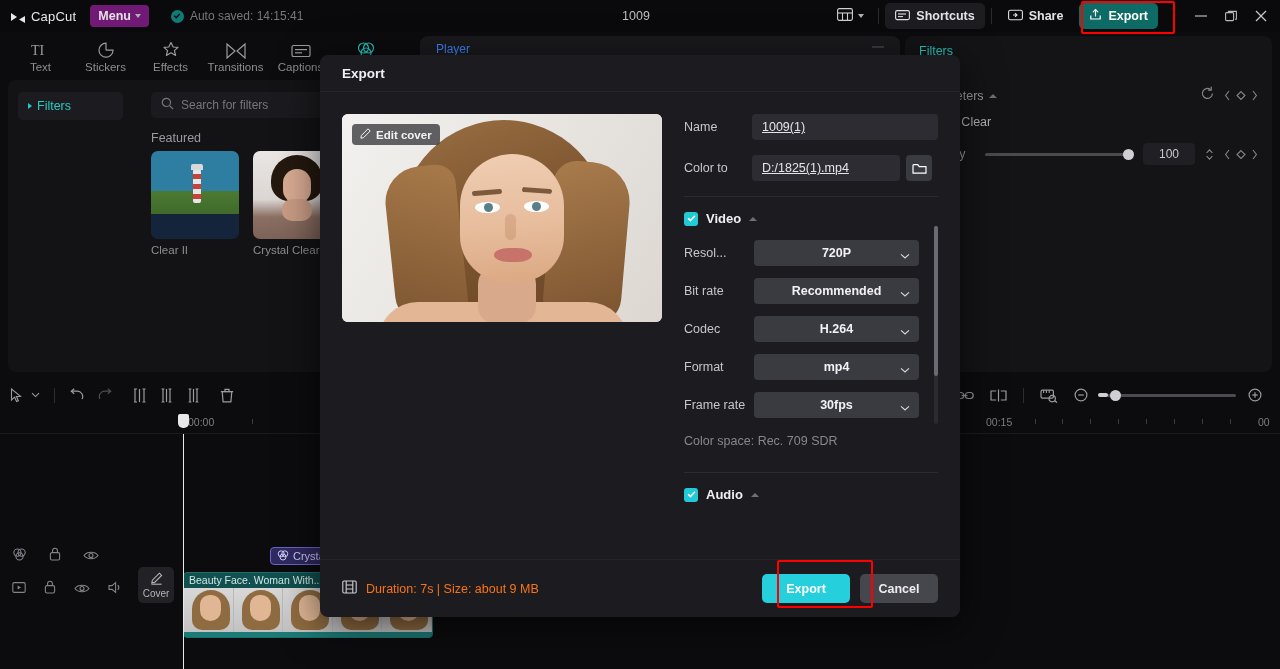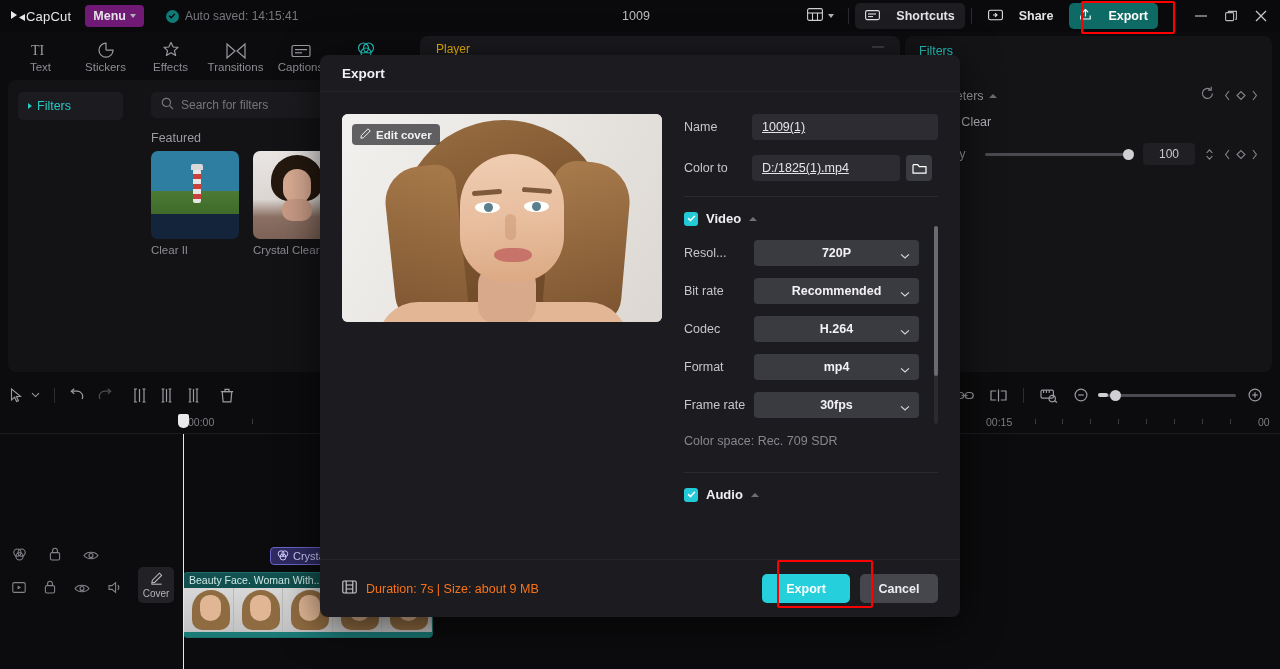--- a/index.html
+++ b/index.html
@@ -10,41 +10,41 @@
     overflow: hidden;
     color: #d4d4d8;
   }
   #app { position: relative; width: 1280px; height: 669px; background: #0c0c0e; }
 
   
   .topbar {
     position: absolute; top: 0; left: 0; width: 1280px; height: 32px;
     background: #0a0a0c; display: flex; align-items: center;
   }
-  .logo-wrap { display: flex; align-items: flex-start; margin-left: 10px; }
+  .logo-wrap { display: flex; align-items: flex-end; gap: 5px; margin-left: 10px; }
   .logo-mark { width: 16px; height: 13px; position: relative; }
   .logo-text { font-size: 13px; color: #e6e6e8; letter-spacing: .2px; font-weight: 500; }
   .menu-btn {
     margin-left: 14px; height: 22px; padding: 0 8px; border-radius: 4px;
     background: #701a75; display: flex; align-items: center; gap: 4px;
     font-size: 12.5px; color: #e2e2e5; font-weight: 600;
   }
   .caret-d { width: 0; height: 0; border-left: 3.5px solid transparent; border-right: 3.5px solid transparent; border-top: 4px solid #b0b0b5; }
   .autosave { margin-left: 22px; display: flex; align-items: center; gap: 6px; font-size: 12px; color: #77777d; }
   .check-circ { width: 13px; height: 13px; border-radius: 50%; background: #0e7c77; display:flex; align-items:center; justify-content:center; }
   .check-circ svg { display:block; }
   .proj-title {
     position: absolute; left: 0; right: 8px; text-align: center; font-size: 12.5px; color: #bdbdc2;
     pointer-events: none;
   }
   .top-right { margin-left: auto; display: flex; align-items: center; gap: 0px; padding-right: 4px; }
   .layout-btn { display: flex; align-items: center; gap: 5px; padding: 0 8px; height: 24px; }
   .divider-v { width: 1px; height: 16px; background: #2a2a2f; margin: 0 6px; }
   .tb-btn {
-    display: flex; align-items: center; gap: 16px; height: 26px; padding: 0 10px;
+    display: flex; align-items: center; gap: 6px; height: 26px; padding: 0 10px;
     border-radius: 5px; font-size: 12.5px; color: #e3e3e6; font-weight: 600;
   }
   .tb-btn.shortcuts { background: #1d1d21; }
   .tb-btn.export-top { background: #0d6a65; color: #fff; margin-left: 6px; }
   .red-box {
     position: absolute; border: 2px solid #ff0000; border-radius: 2px; pointer-events: none;
   }
   .win-ctrls { display: flex; align-items: center; margin-left: 28px; }
   .win-btn { width: 30px; height: 26px; display: flex; align-items: center; justify-content: center; color: #b9b9be; }
 
@@ -104,21 +104,21 @@
   .h-hair { position: absolute; left: 30px; top: 8px; width: 28px; height: 26px; background: #17100c; border-radius: 14px; }
   .h-face { position: absolute; left: 36px; top: 14px; width: 17px; height: 19px; background: #c8a183; border-radius: 8px; }
   .h-glass { position: absolute; left: 35px; top: 19px; width: 19px; height: 6px; background: #0b0b0b; border-radius: 3px; }
   .h-body { position: absolute; left: 22px; top: 33px; width: 45px; height: 38px; background: #0e0c0b; border-radius: 8px 8px 0 0; }
 
   
   .playerpanel {
     position: absolute; top: 36px; left: 420px; width: 480px; height: 336px;
     background: #1a1a1e; border-radius: 8px;
   }
-  .player-title { padding: 6px 0 0 16px; font-size: 12px; color: #eab308; }
+  .player-title { padding: 6px 0 0 16px; font-size: 12px; color: #3b82f6; }
   .player-minus { position: absolute; right: 16px; top: 10px; width: 12px; height: 1.5px; background: #3a3a40; }
 
   
   .rightpanel {
     position: absolute; top: 36px; left: 905px; width: 367px; height: 336px;
     background: #141417; border-radius: 8px;
   }
   .rp-tab { padding: 8px 0 0 14px; font-size: 12.5px; color: #26c9c3; }
   .rp-sec { margin-top: 28px; padding: 0 14px; display: flex; align-items: center; }
   .rp-sec-title { font-size: 12.5px; color: #9b9ba1; }

